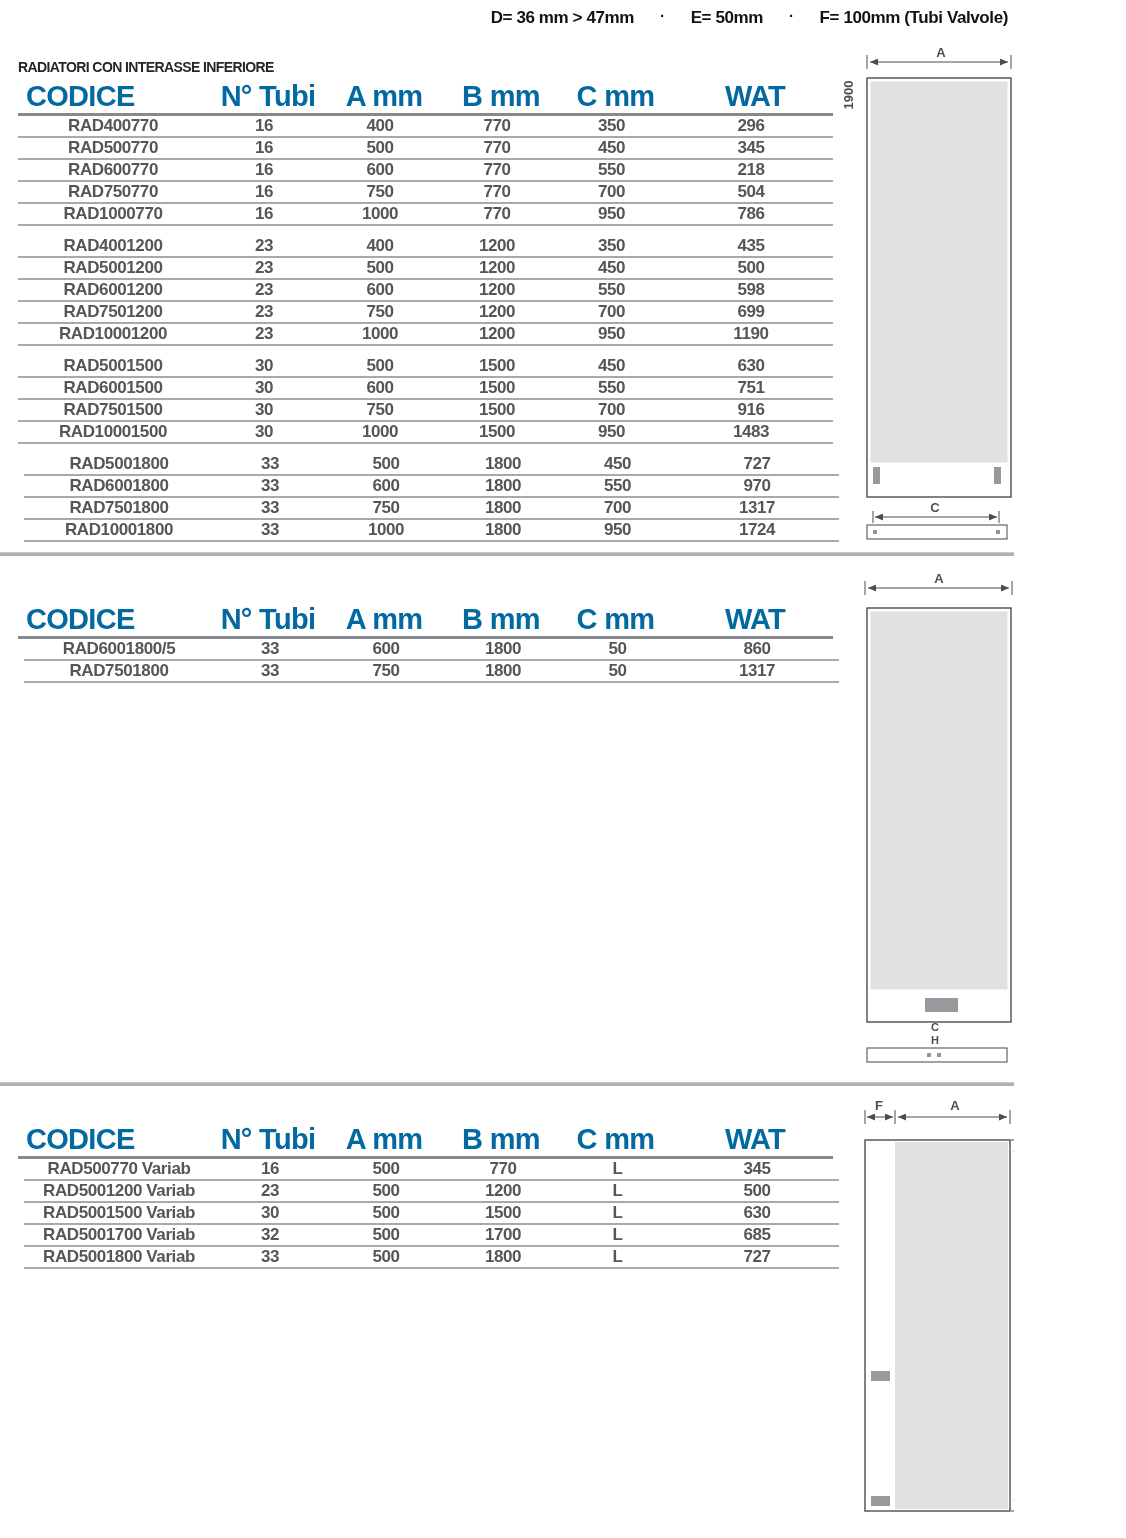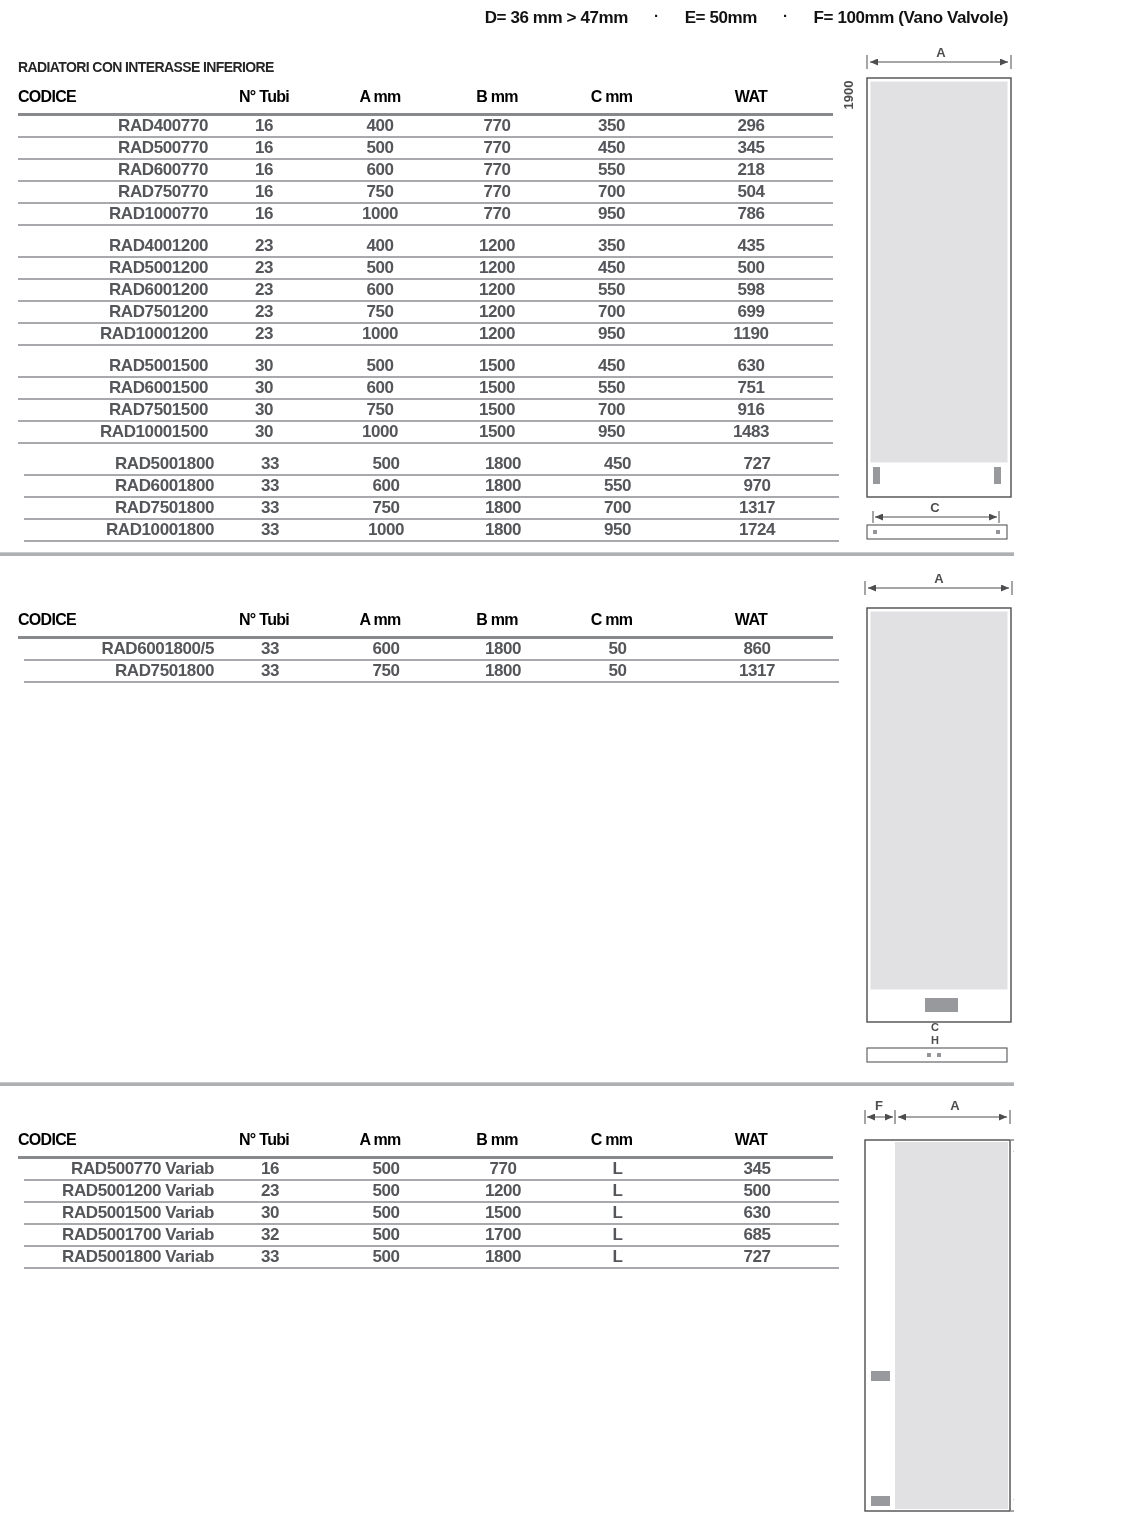--- a/index.html
+++ b/index.html
@@ -12,27 +12,27 @@
   .legend .sep{margin:0 26px;font-size:15px;transform:translateY(-2px);}
 
   
   .divider{position:absolute;left:0;width:1126px;height:3px;background:#aeb0b2;border-top:1px solid #c9cacc;}
 
   
   .section{position:absolute;left:18px;}
   .sec-title{font-size:14px;font-weight:700;color:#262626;letter-spacing:-0.6px;line-height:22px;}
   .thead,.trow{display:grid;grid-template-columns:190px 112px 120px 114px 115px 164px;width:815px;}
   .thead{margin-top:5px;border-bottom:3px solid #87898c;padding-bottom:3px;}
-  .thead .th{font-size:16px;font-weight:700;color:#000000;letter-spacing:-0.7px;text-align:center;line-height:27px;}
+  .thead .th{font-size:29px;font-weight:700;color:#0369a1;letter-spacing:-0.7px;text-align:center;line-height:27px;margin-left:8px;}
   .thead .th.first{text-align:left;}
   .tgroup{margin-bottom:10px;}
   .tgroup:last-child{margin-bottom:0;margin-left:6px;}
   .trow{height:20px;border-bottom:2px solid #a7a9ac;}
   .trow .td{font-size:17px;font-weight:700;color:#55565a;letter-spacing:-0.4px;text-align:center;line-height:20px;}
-  .trow .td.first{text-align:right;}
+  .trow .td.first{text-align:center;}
 
   
   .diagram{position:absolute;}
   .dline{stroke:#4d4d4f;stroke-width:1;fill:none;}
   .outline{stroke:#4d4d4f;stroke-width:1.4;fill:#ffffff;}
   .thin-outline{stroke:#55565a;stroke-width:1.1;fill:#ffffff;}
   .panel{fill:#e1e1e3;}
   .tab{fill:#98999c;}
   .dot{fill:#939598;}
   .dlabel{font-family:"Liberation Sans",sans-serif;font-size:13px;font-weight:700;fill:#4d4d4f;}
@@ -41,21 +41,21 @@
 </head>
 <body>
 
 <div id="page">
 
   <div class="legend">
     <span>D= 36 mm &gt; 47mm</span>
     <span class="sep">·</span>
     <span>E= 50mm</span>
     <span class="sep">·</span>
-    <span>F= 100mm (Vano Valvole)</span>
+    <span>F= 100mm (Tubi Valvole)</span>
   </div>
 
   <div class="section" style="top:56px;">
     <div class="sec-title">RADIATORI CON INTERASSE INFERIORE</div>
     <div class="thead">
         <div class="th first">CODICE</div>
         <div class="th">N° Tubi</div>
         <div class="th">A mm</div>
         <div class="th">B mm</div>
         <div class="th">C mm</div>

